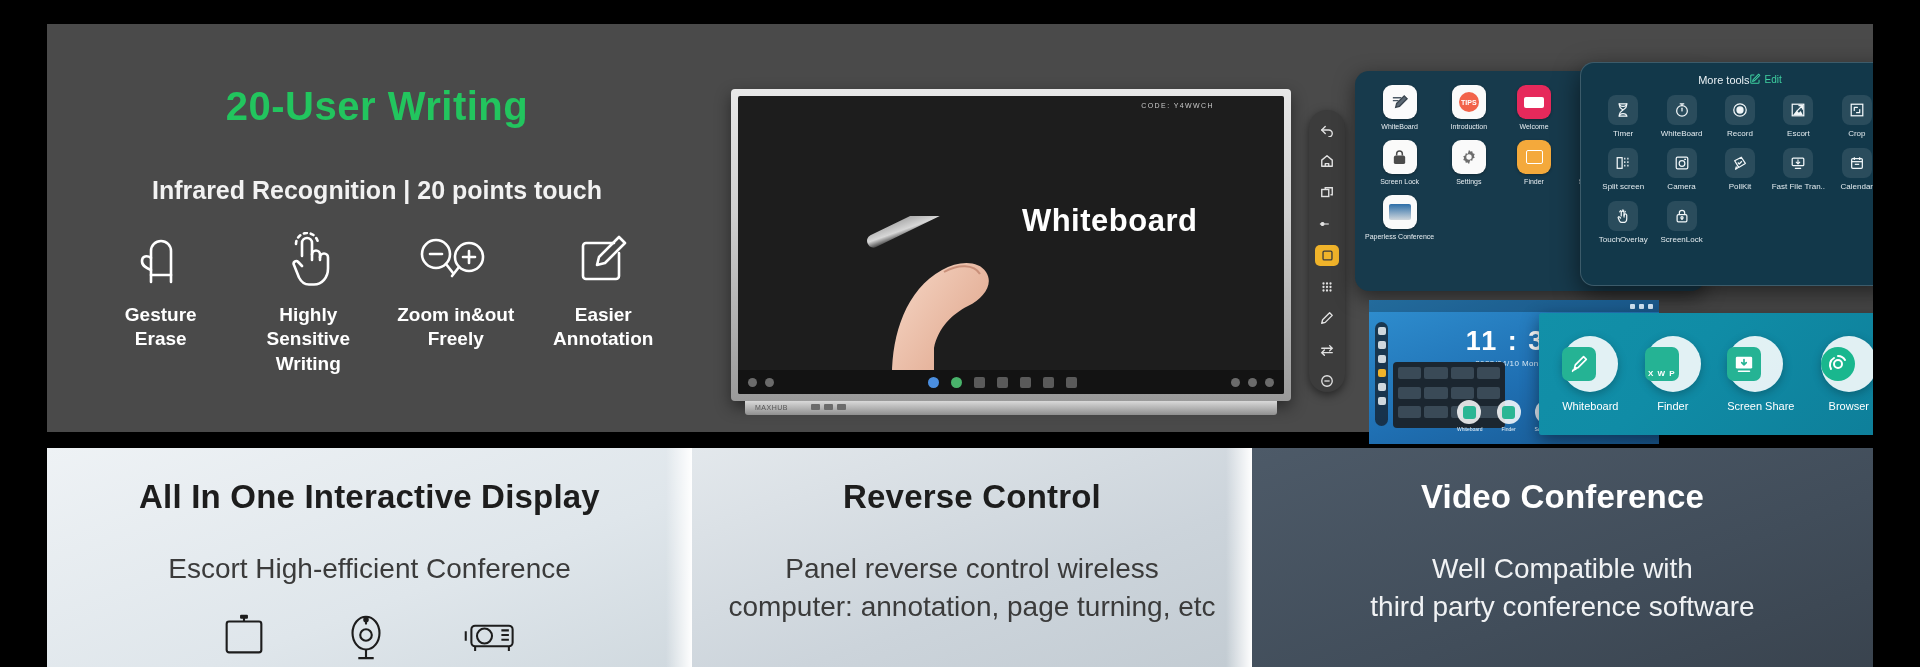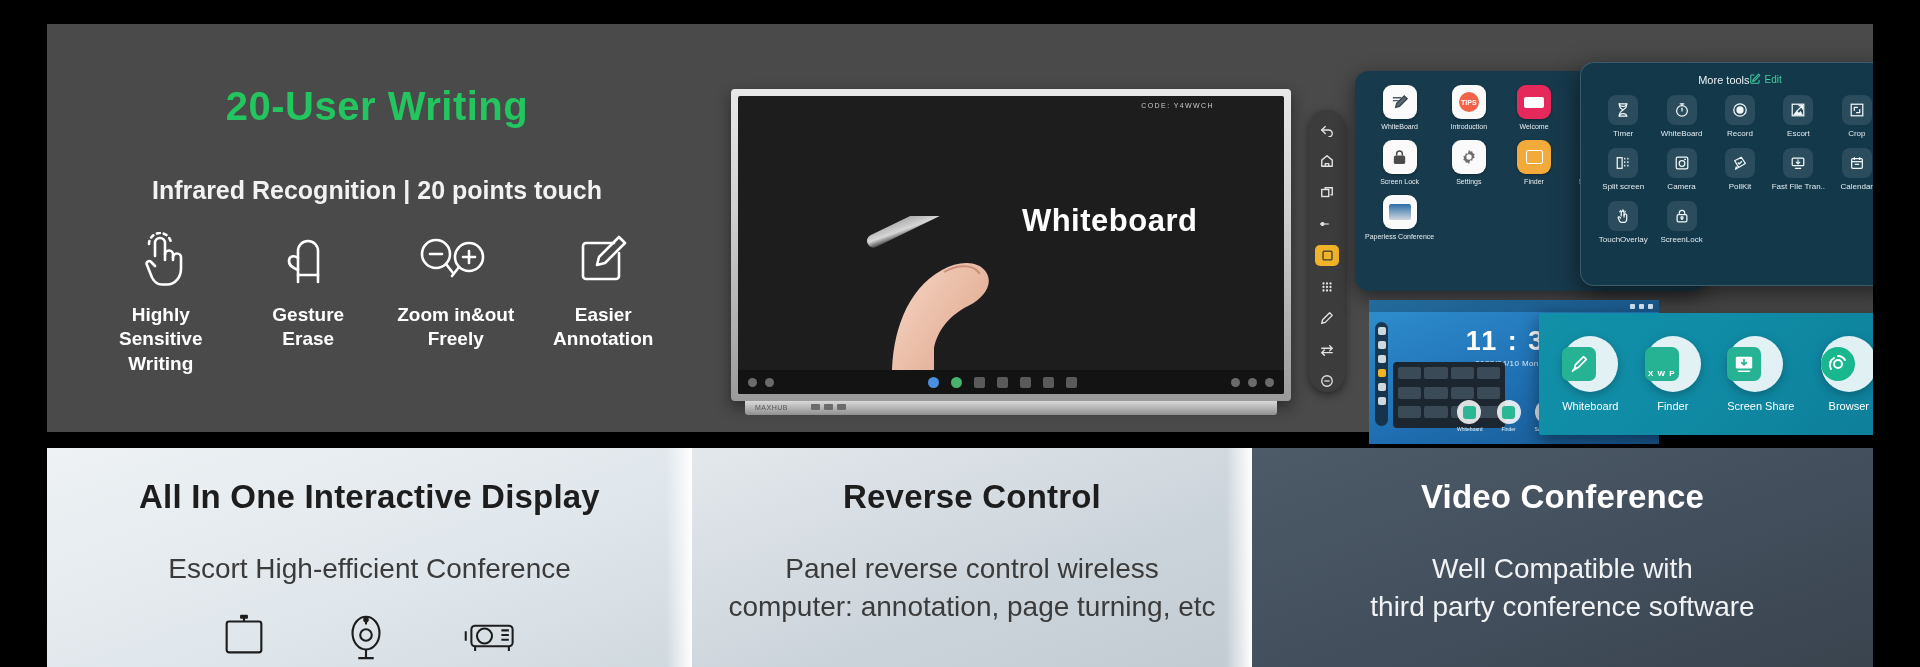--- a/index.html
+++ b/index.html
@@ -215,41 +215,41 @@
   <div class="hero">
 
     <div class="hero-left">
       <div class="hero-title">20-User Writing</div>
       <div class="hero-sub">Infrared Recognition | 20 points touch</div>
 
       <div class="feat-row">
 
         <div class="feat">
           <div class="feat-ico">
+            <svg width="46" height="56" viewBox="0 0 46 56" fill="none" stroke="#fff" stroke-width="2.6" stroke-linecap="round" stroke-linejoin="round">
+              <path d="M13 50V19a10 10 0 0 1 20 0v31"></path>
+              <path d="M13 26c-4-3-9-2-9 3s4 7 9 9"></path>
+              <path d="M13 43h20"></path>
+            </svg>
+          </div>
+          <div class="feat-lbl">Gesture
+Erase</div>
+        </div>
+
+        <div class="feat">
+          <div class="feat-ico">
             <svg width="52" height="56" viewBox="0 0 52 56" fill="none" stroke="#fff" stroke-width="2.6" stroke-linecap="round" stroke-linejoin="round">
               <path d="M20 24V11a5 5 0 0 1 10 0v17"></path>
               <path d="M30 22.5a4 4 0 0 1 8 0V28"></path>
               <path d="M38 25.5a4 4 0 0 1 8 0v11c0 9-6 16-14 16h-5c-5 0-8-3-10-7L12 33c-1.5-2.6 2-5.4 4.2-3l3.8 4"></path>
               <path d="M14 12a11 11 0 0 1 22 0" stroke-dasharray="3 4"></path>
             </svg>
           </div>
           <div class="feat-lbl">Highly
 Sensitive Writing</div>
-        </div>
-
-        <div class="feat">
-          <div class="feat-ico">
-            <svg width="46" height="56" viewBox="0 0 46 56" fill="none" stroke="#fff" stroke-width="2.6" stroke-linecap="round" stroke-linejoin="round">
-              <path d="M13 50V19a10 10 0 0 1 20 0v31"></path>
-              <path d="M13 26c-4-3-9-2-9 3s4 7 9 9"></path>
-              <path d="M13 43h20"></path>
-            </svg>
-          </div>
-          <div class="feat-lbl">Gesture
-Erase</div>
         </div>
 
         <div class="feat">
           <div class="feat-ico">
             <svg width="74" height="48" viewBox="0 0 74 48" fill="none" stroke="#fff" stroke-width="2.6" stroke-linecap="round">
               <circle cx="17" cy="18" r="14"></circle>
               <line x1="11" y1="18" x2="23" y2="18"></line>
               <line x1="27" y1="28" x2="34" y2="37"></line>
               <circle cx="50" cy="21" r="14"></circle>
               <line x1="44" y1="21" x2="56" y2="21"></line>

